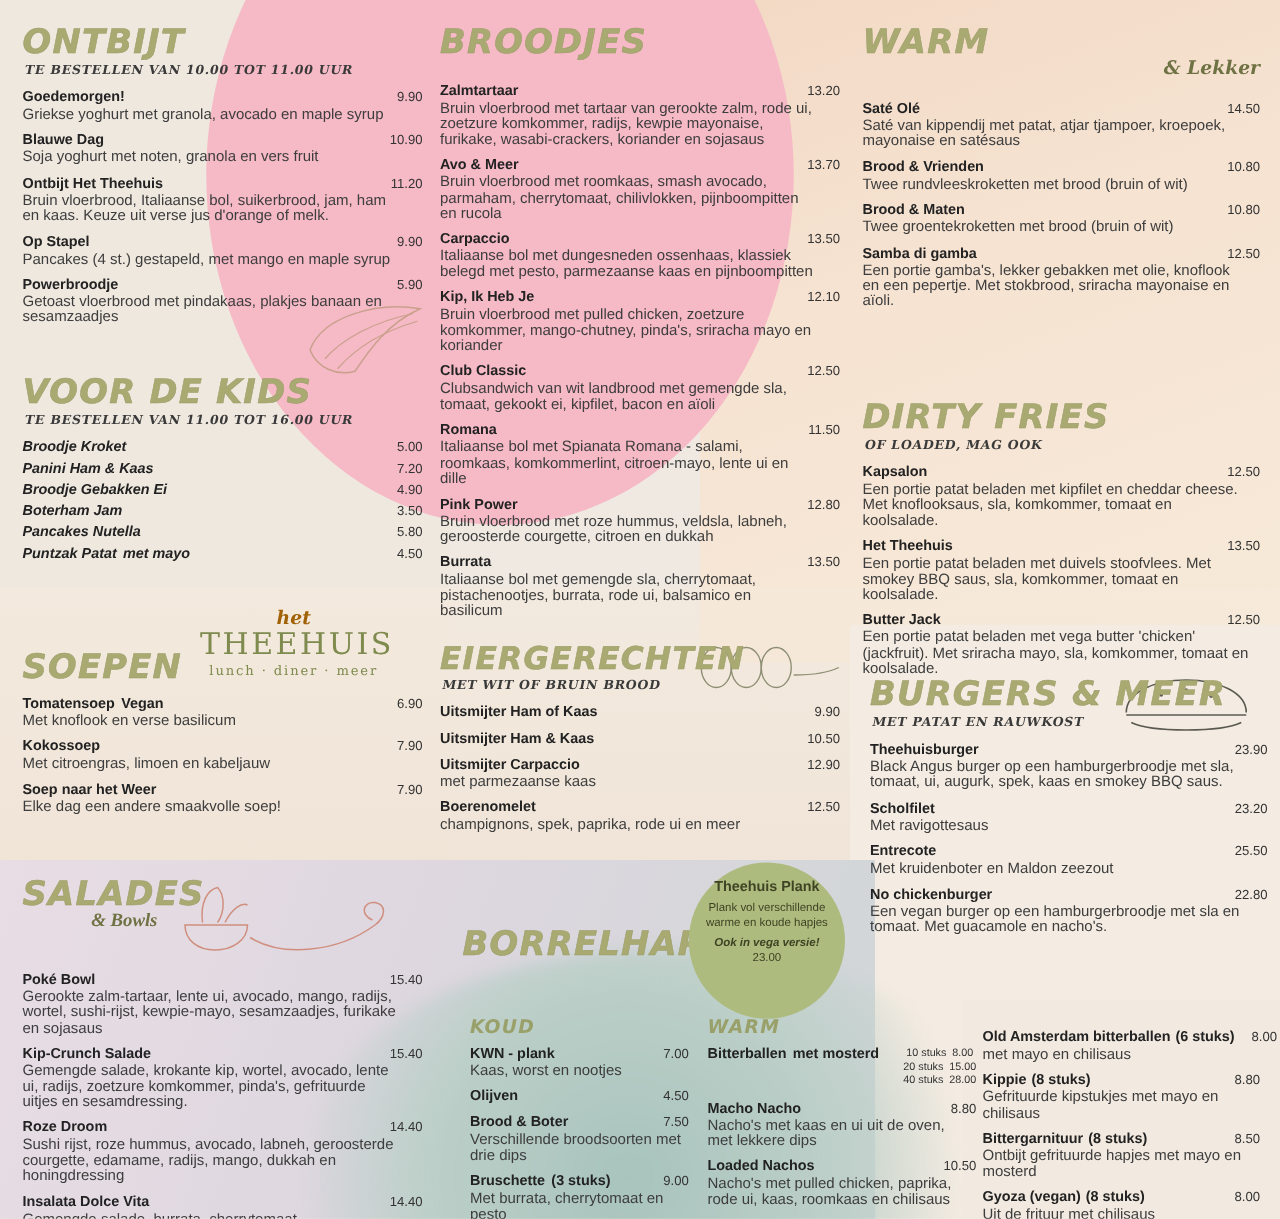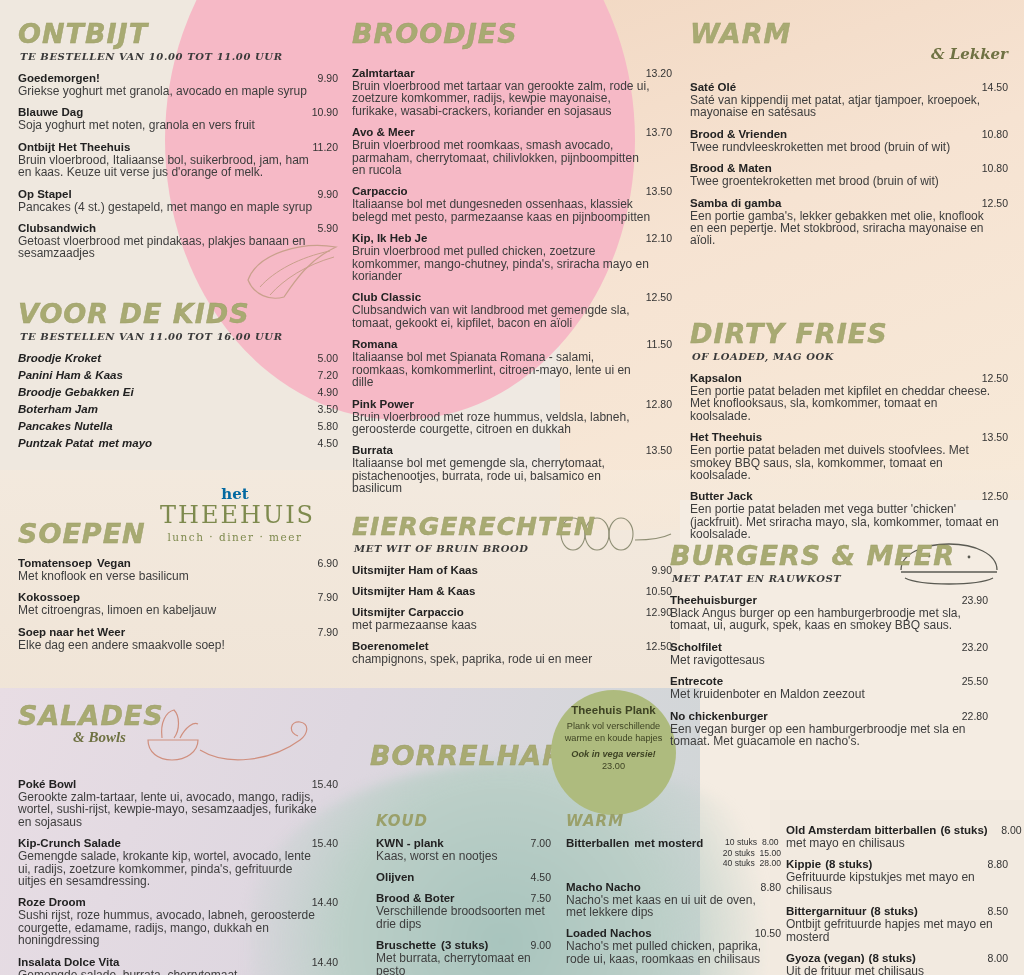--- a/index.html
+++ b/index.html
@@ -79,21 +79,21 @@
   .dots{flex:1 1 auto;}
   .price{font-size:10.5px;color:#333;flex:0 0 auto;text-align:right;min-width:34px;}
   .desc{font-size:12px;line-height:12.4px;color:#3d3d3d;margin-top:1px;max-width:300px;}
 
   
   .kid .item{margin-bottom:5px;}
   .kid .name{font-size:11.5px;font-style:italic;}
 
   
   .logo{position:absolute;left:160px;top:485px;width:150px;text-align:center;}
-  .logo .het{font-family:"DejaVu Serif",serif;font-weight:bold;font-size:15px;color:#0369a1;}
+  .logo .het{font-family:"DejaVu Serif",serif;font-style:italic;font-weight:bold;font-size:15px;color:#a16207;}
   .logo .main{font-family:"DejaVu Serif",serif;font-size:24px;letter-spacing:2px;color:#7e8a4e;line-height:24px;}
   .logo .tag{font-family:"DejaVu Serif",serif;font-size:10.5px;letter-spacing:1.5px;color:#7e8a4e;margin-top:4px;}
 
   
   .plank{
     position:absolute;left:551px;top:690px;width:125px;height:125px;border-radius:50%;
     background:#aebb7e;color:#3e4324;text-align:center;padding:14px 10px 0;box-sizing:border-box;
   }
   .plank .t{font-size:11.5px;font-weight:bold;margin-bottom:5px;}
   .plank .d{font-size:9.2px;line-height:11.5px;}
@@ -185,21 +185,21 @@
     <div class="item">
       <div class="row">
           <div class="name">Op Stapel</div>
           <div class="dots"></div>
           <div class="price">9.90</div>
         </div>
       <div class="desc">Pancakes (4 st.) gestapeld, met mango en maple syrup</div>
     </div>
     <div class="item">
       <div class="row">
-          <div class="name">Clubsandwich</div>
+          <div class="name">Powerbroodje</div>
           <div class="dots"></div>
           <div class="price">5.90</div>
         </div>
       <div class="desc">Getoast vloerbrood met pindakaas, plakjes banaan en sesamzaadjes</div>
     </div>
   </div>
 
   <div class="col kid" style="left:18px;top:298px;width:320px;">
     <h2 class="section">VOOR DE KIDS</h2>
     <div class="sub">Te bestellen van 11.00 tot 16.00 uur</div>
@@ -605,21 +605,21 @@
     <div class="item">
         <div class="row">
           <div class="name">Butter Jack</div>
           <div class="dots"></div>
           <div class="price">12.50</div>
         </div>
         <div class="desc" style="max-width:310px">Een portie patat beladen met vega butter 'chicken' (jackfruit). Met sriracha mayo, sla, komkommer, tomaat en koolsalade.</div>
       </div>
   </div>
 
-  <div class="col" style="left:670px;top:540px;width:318px;">
+  <div class="col" style="left:696px;top:540px;width:318px;">
     <h2 class="section">BURGERS &amp; MEER</h2>
     <div class="sub">Met patat en rauwkost</div>
     <div class="item">
         <div class="row">
           <div class="name">Theehuisburger</div>
           <div class="dots"></div>
           <div class="price">23.90</div>
         </div>
         <div class="desc" style="max-width:310px">Black Angus burger op een hamburgerbroodje met sla, tomaat, ui, augurk, spek, kaas en smokey BBQ saus.</div>
       </div>

